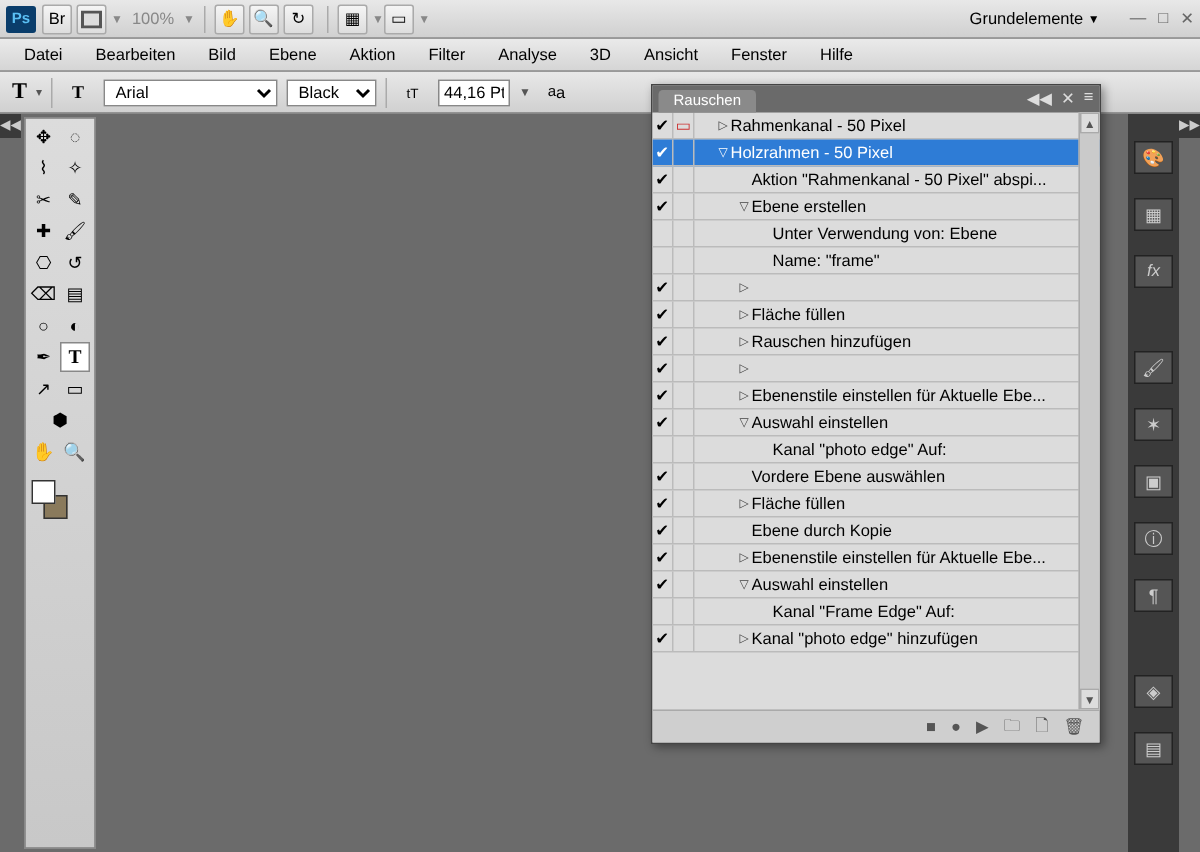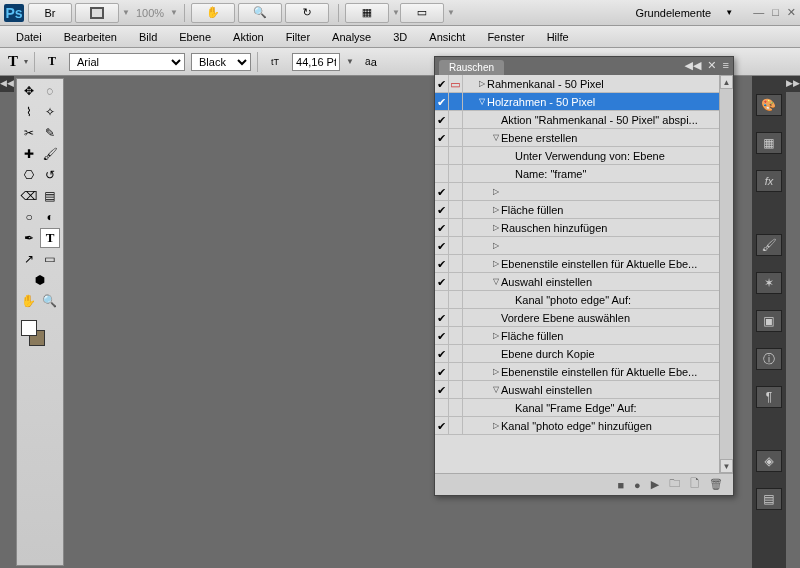--- a/index.html
+++ b/index.html
@@ -1,25 +1,25 @@
 <!DOCTYPE html>
 <html><head>
 <meta charset="utf-8">
 <style>
 * { margin: 0; padding: 0; box-sizing: border-box; font-family: Tahoma, Arial, sans-serif; font-size: 11px; }
 body { background: #6b6b6b; width: 800px; height: 568px; overflow: hidden; }
 
 
 .app-bar { height: 26px; background: linear-gradient(#e8e8e8, #d0d0d0); border-bottom: 1px solid #999; display: flex; align-items: center; padding: 0 4px; }
-.app-icon { width: 20px; height: 18px; background: #0a3d6b; color: #5bc0f5; display: flex; align-items: center; justify-content: center; font-weight: bold; font-size: 14px; border-radius: 2px; margin-right: 4px; }
-.app-bar .btn { width: 44px; height: 20px; border: 1px solid #aaa; background: linear-gradient(#f5f5f5,#ddd); margin-right: 3px; display: flex; align-items: center; justify-content: center; border-radius: 2px; }
+.app-icon { width: 20px; height: 18px; background: #0a3d6b; color: #5bc0f5; display: flex; align-items: center; justify-content: center; font-weight: bold; font-size: 10px; border-radius: 2px; margin-right: 4px; }
+.app-bar .btn { width: 20px; height: 20px; border: 1px solid #aaa; background: linear-gradient(#f5f5f5,#ddd); margin-right: 3px; display: flex; align-items: center; justify-content: center; border-radius: 2px; }
 .app-bar .sep { width: 1px; height: 18px; background: #aaa; margin: 0 6px; }
 .zoom { color: #888; margin: 0 6px; }
 .spacer { flex: 1; }
-.workspace-dd { padding: 3px 10px; display: flex; align-items: center; gap: 14px; cursor: pointer; }
+.workspace-dd { padding: 3px 10px; display: flex; align-items: center; gap: 3px; cursor: pointer; }
 .win-btns { display: flex; gap: 8px; margin-left: 10px; color: #666; }
 .win-btns span { cursor: pointer; }
 
 
 .menu-bar { height: 22px; background: linear-gradient(#eaeaea,#d5d5d5); border-bottom: 1px solid #999; display: flex; align-items: center; padding: 0 6px; gap: 2px; }
 .menu-bar div { padding: 3px 10px; cursor: pointer; }
 
 
 .options-bar { height: 28px; background: linear-gradient(#e8e8e8,#d0d0d0); border-bottom: 1px solid #888; display: flex; align-items: center; padding: 0 8px; gap: 6px; }
 .options-bar .sep { width: 1px; height: 20px; background: #aaa; }

